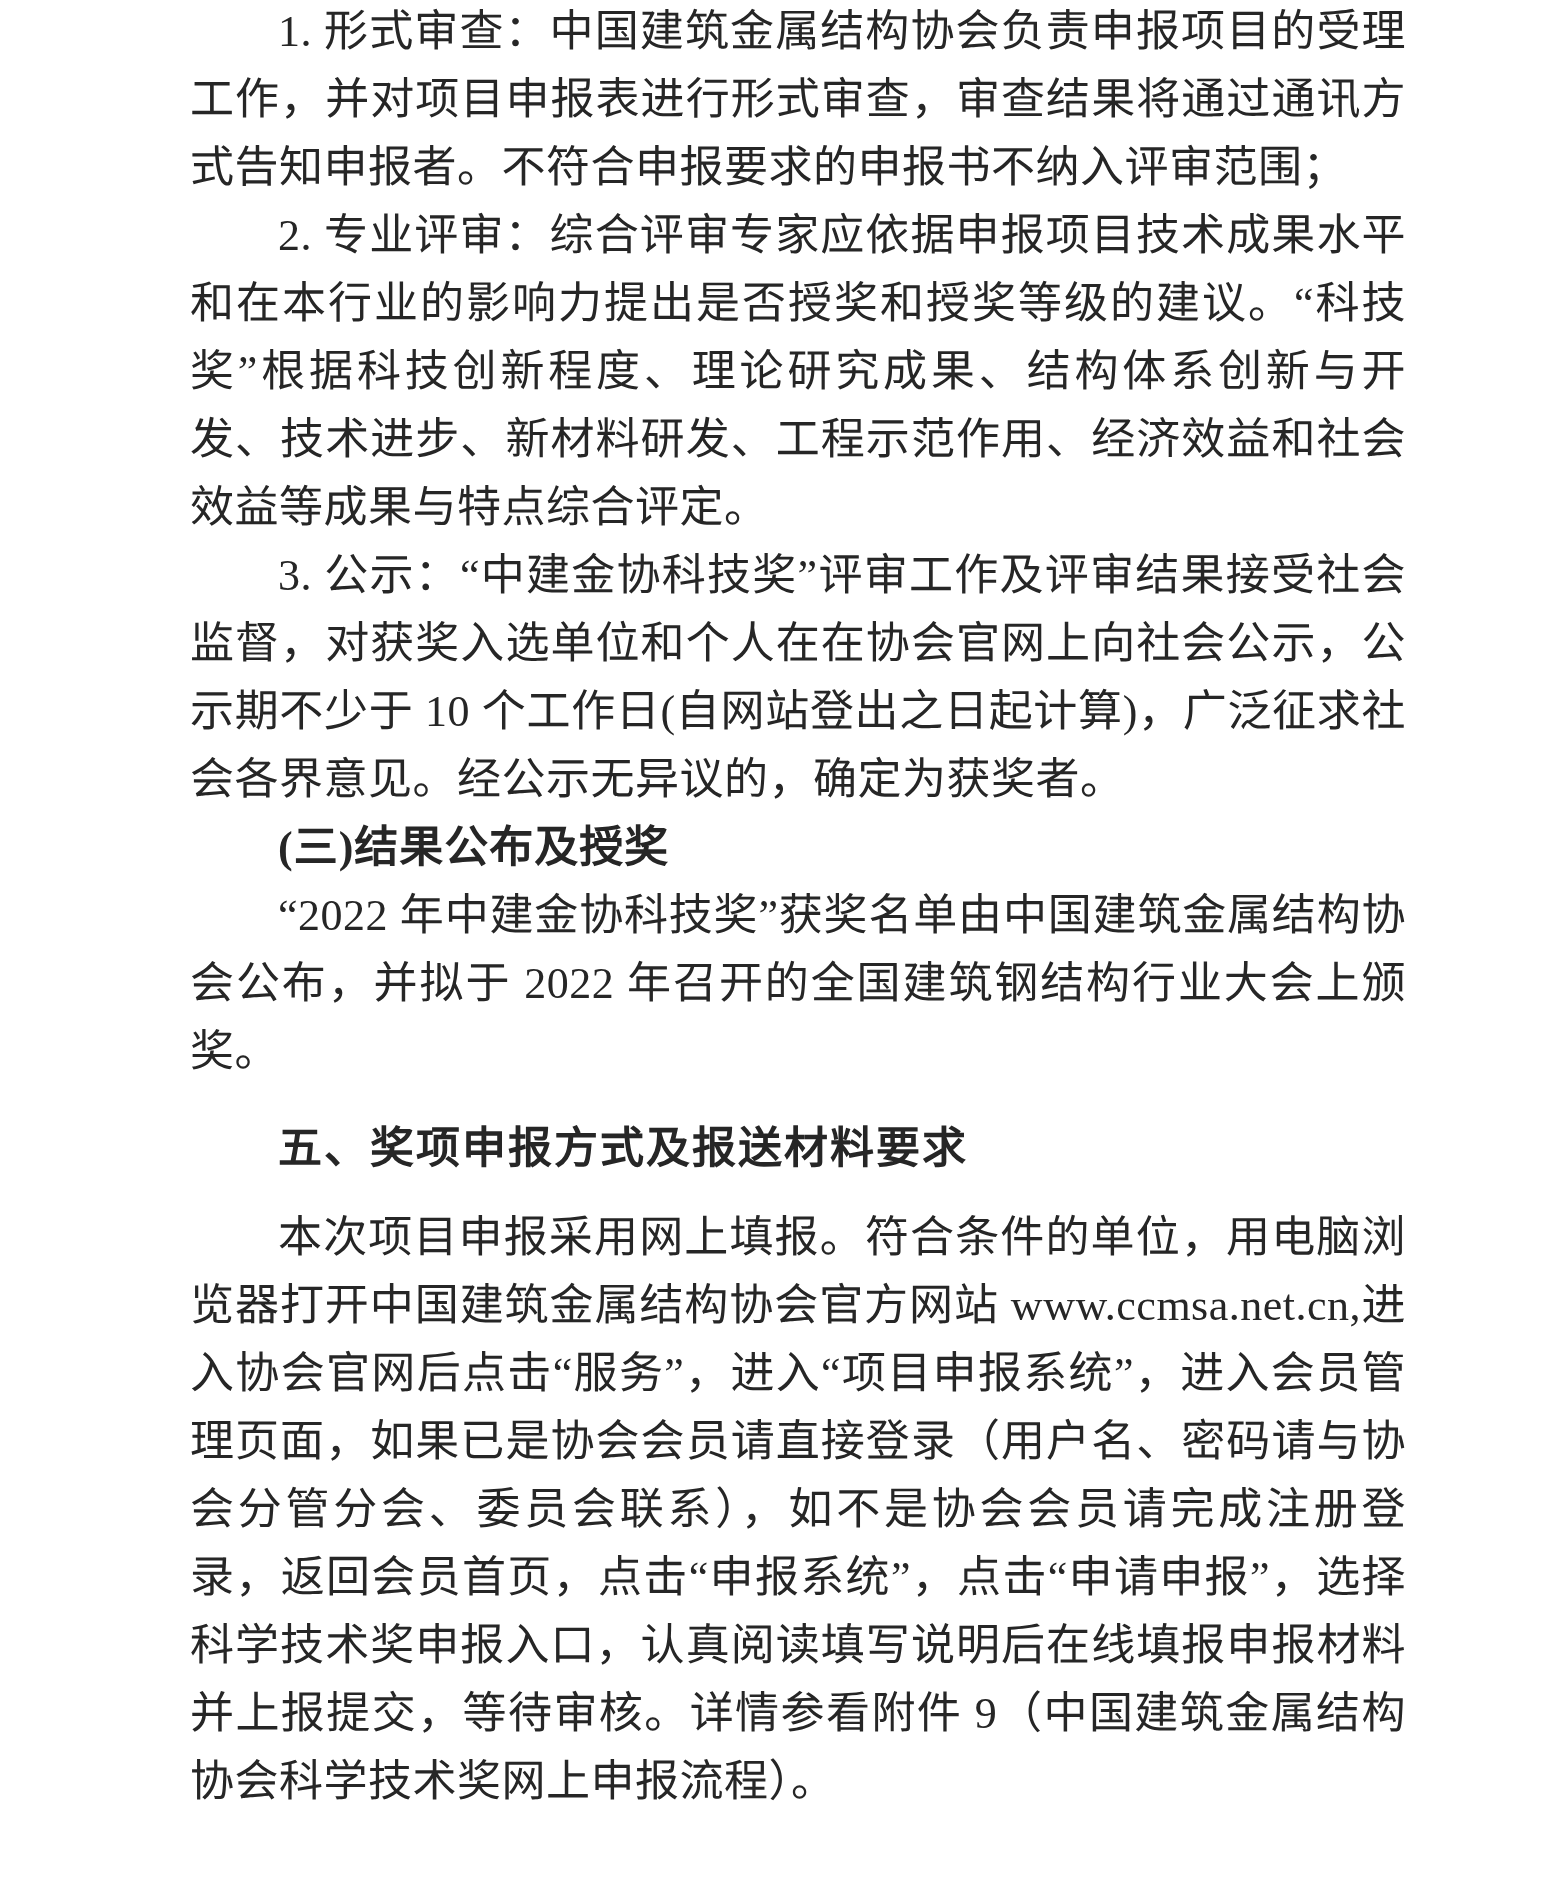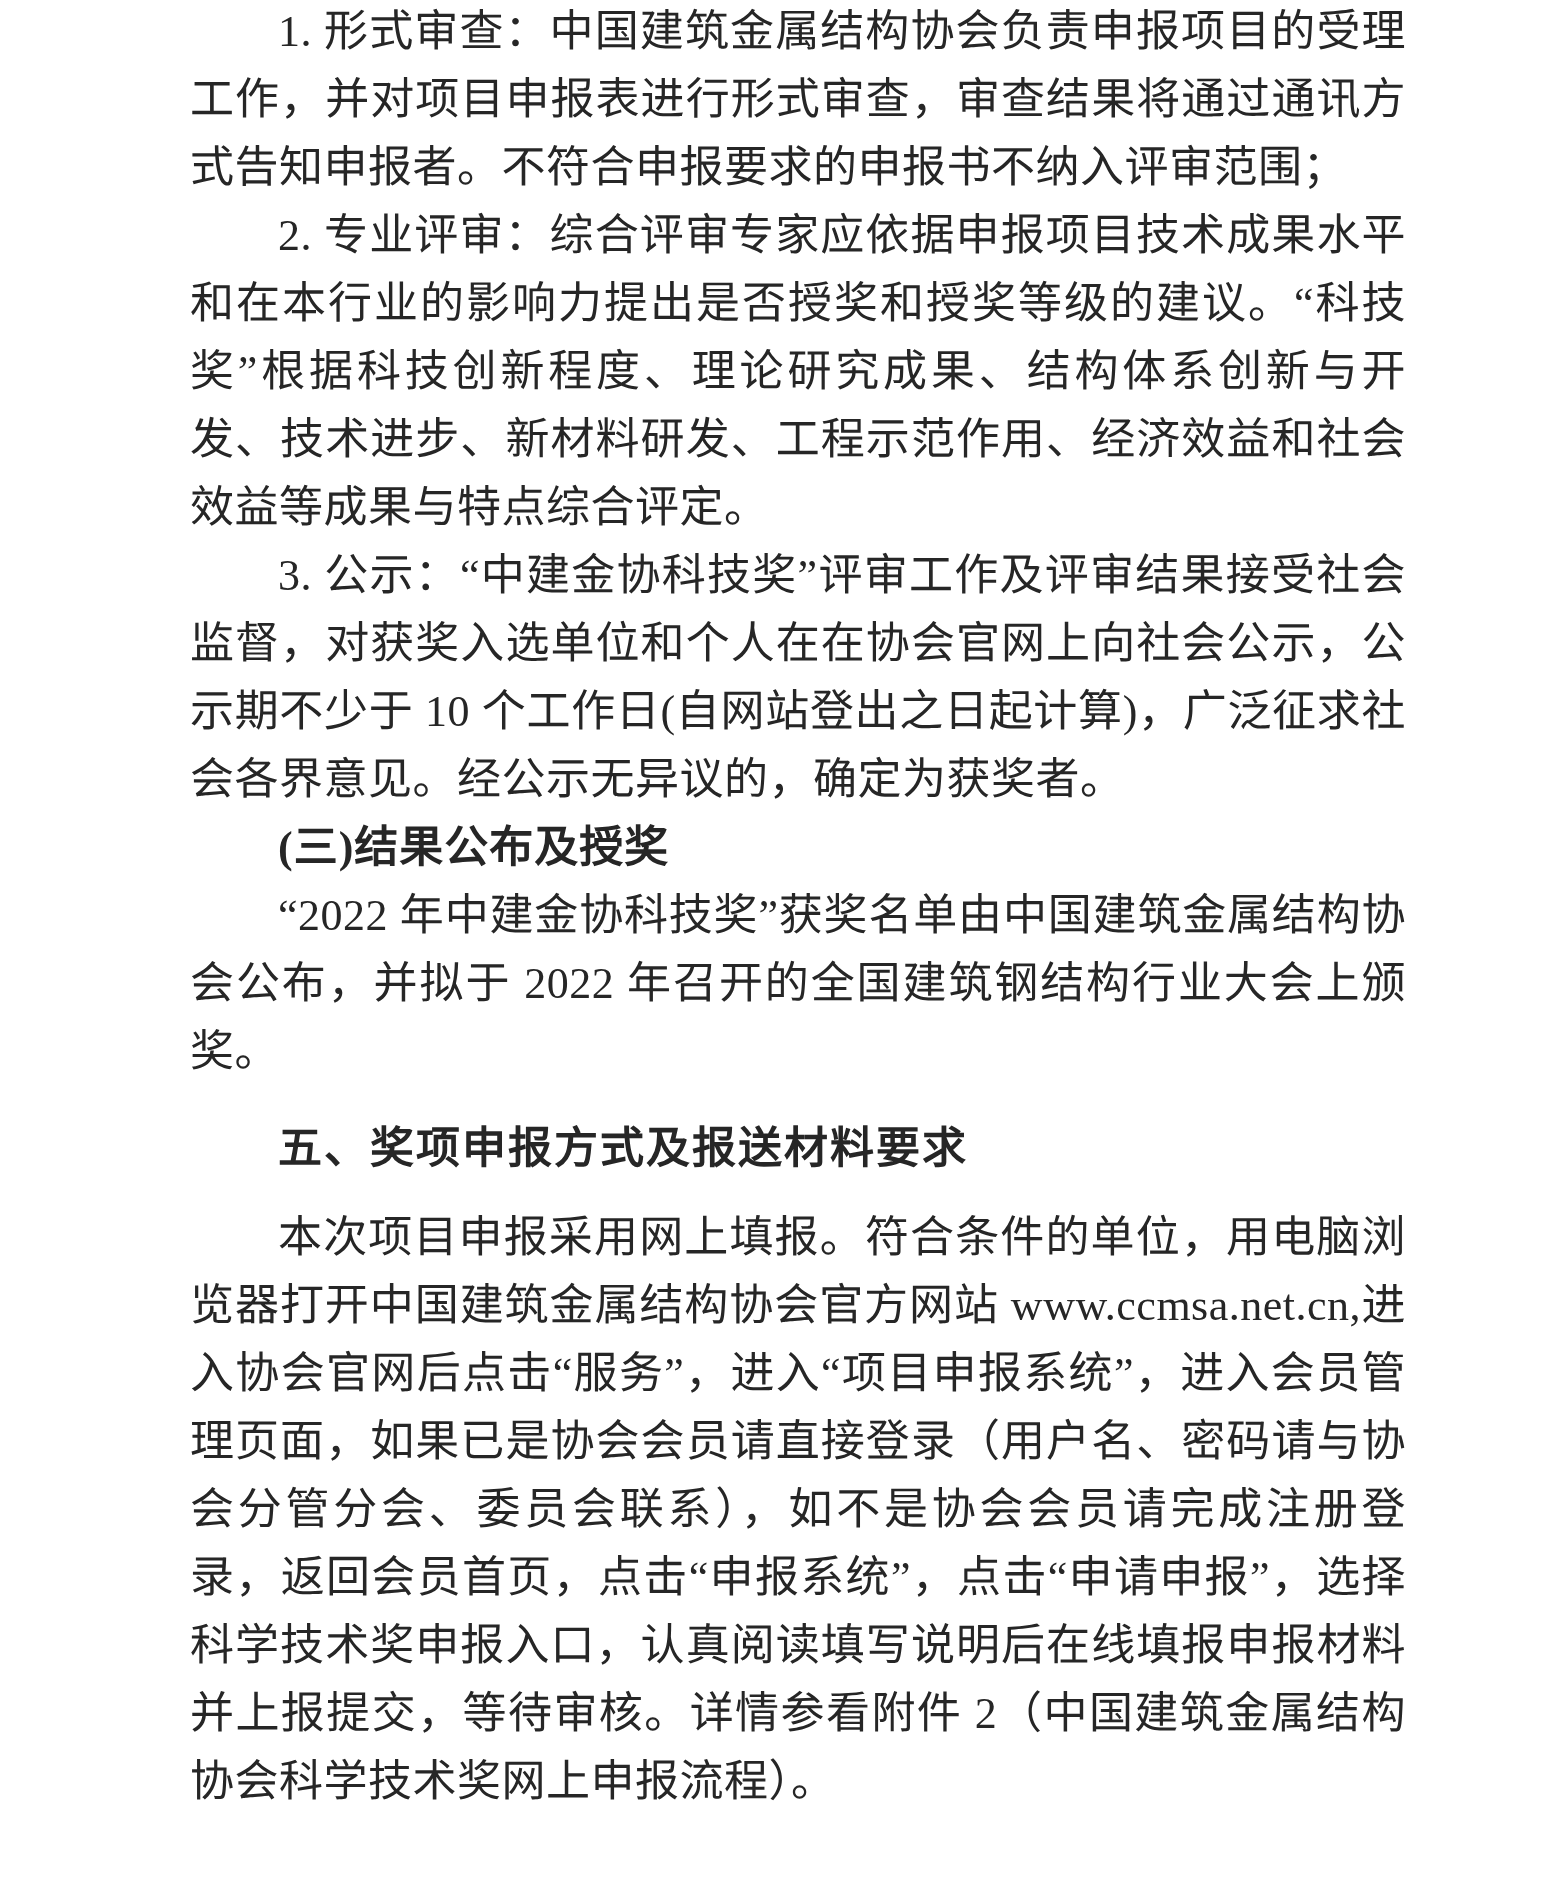--- a/index.html
+++ b/index.html
@@ -56,16 +56,16 @@
 <body>
 
 <div class="page">
   <div class="content">
     <p class="body-para">1. 形式审查：中国建筑金属结构协会负责申报项目的受理工作，并对项目申报表进行形式审查，审查结果将通过通讯方式告知申报者。不符合申报要求的申报书不纳入评审范围；</p>
     <p class="body-para">2. 专业评审：综合评审专家应依据申报项目技术成果水平和在本行业的影响力提出是否授奖和授奖等级的建议。“科技奖”根据科技创新程度、理论研究成果、结构体系创新与开发、技术进步、新材料研发、工程示范作用、经济效益和社会效益等成果与特点综合评定。</p>
     <p class="body-para">3. 公示：“中建金协科技奖”评审工作及评审结果接受社会监督，对获奖入选单位和个人在在协会官网上向社会公示，公示期不少于 10 个工作日(自网站登出之日起计算)，广泛征求社会各界意见。经公示无异议的，确定为获奖者。</p>
     <p class="kai-subhead">(三)结果公布及授奖</p>
     <p class="body-para">“2022 年中建金协科技奖”获奖名单由中国建筑金属结构协会公布，并拟于 2022 年召开的全国建筑钢结构行业大会上颁奖。</p>
     <p class="hei-heading">五、奖项申报方式及报送材料要求</p>
-    <p class="body-para">本次项目申报采用网上填报。符合条件的单位，用电脑浏览器打开中国建筑金属结构协会官方网站 www.ccmsa.net.cn,进入协会官网后点击“服务”，进入“项目申报系统”，进入会员管理页面，如果已是协会会员请直接登录（用户名、密码请与协会分管分会、委员会联系），如不是协会会员请完成注册登录，返回会员首页，点击“申报系统”，点击“申请申报”，选择科学技术奖申报入口，认真阅读填写说明后在线填报申报材料并上报提交，等待审核。详情参看附件 2（中国建筑金属结构协会科学技术奖网上申报流程）。</p>
+    <p class="body-para">本次项目申报采用网上填报。符合条件的单位，用电脑浏览器打开中国建筑金属结构协会官方网站 www.ccmsa.net.cn,进入协会官网后点击“服务”，进入“项目申报系统”，进入会员管理页面，如果已是协会会员请直接登录（用户名、密码请与协会分管分会、委员会联系），如不是协会会员请完成注册登录，返回会员首页，点击“申报系统”，点击“申请申报”，选择科学技术奖申报入口，认真阅读填写说明后在线填报申报材料并上报提交，等待审核。详情参看附件 9（中国建筑金属结构协会科学技术奖网上申报流程）。</p>
 
   </div>
 </div>
 
 </body></html>

